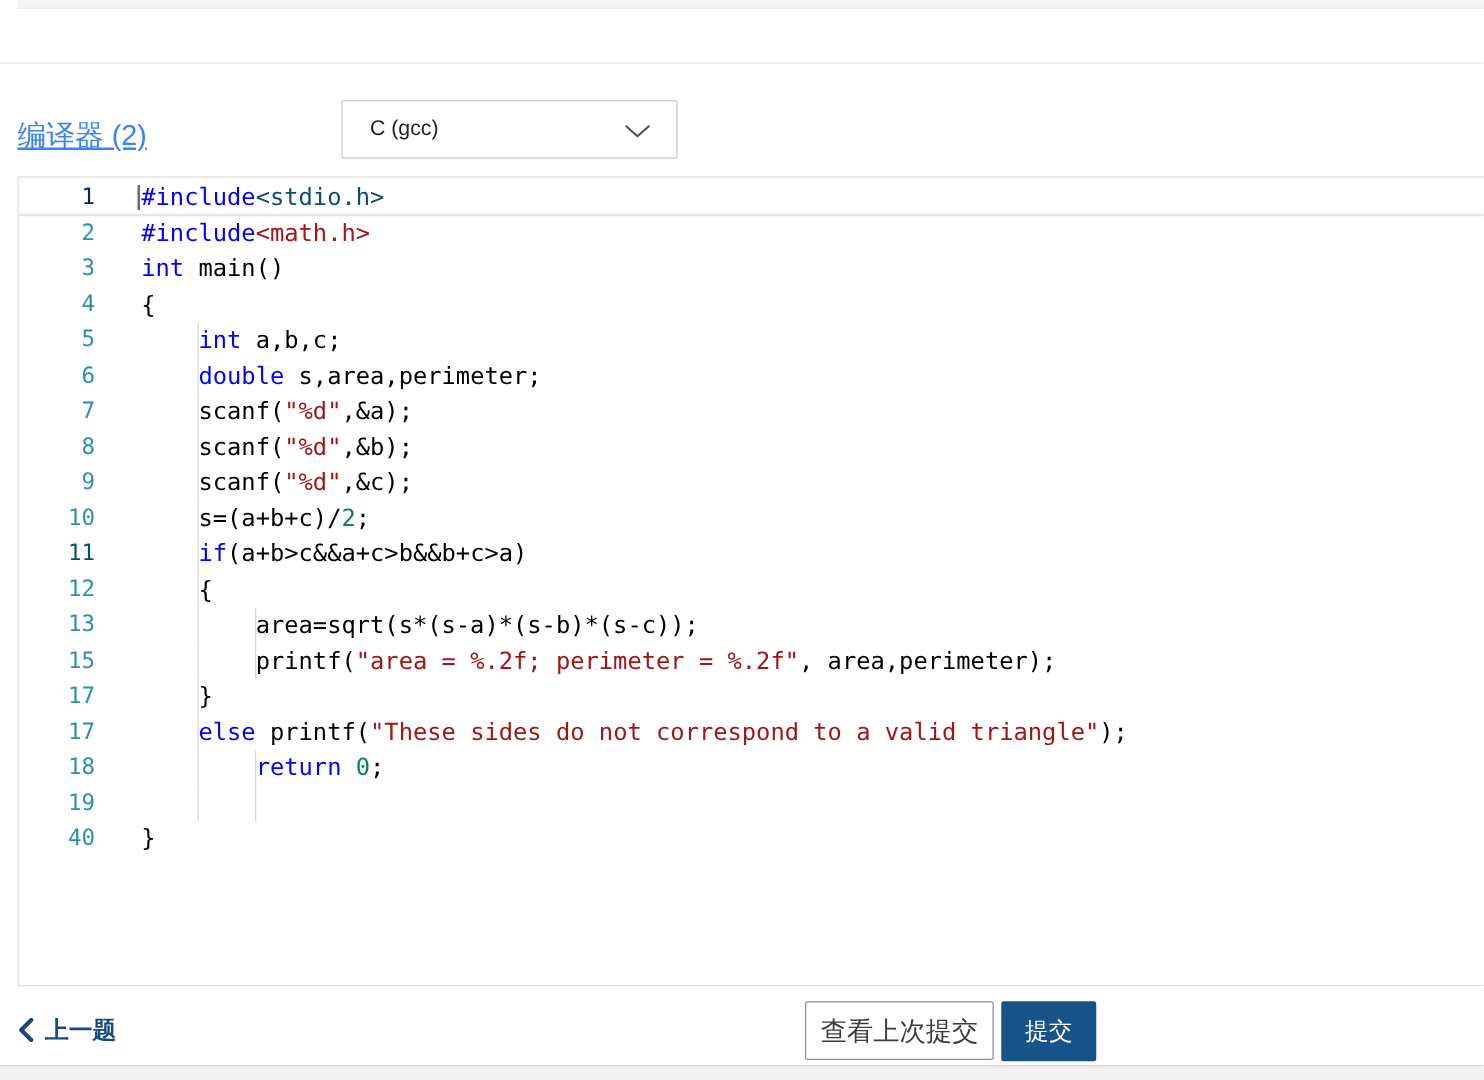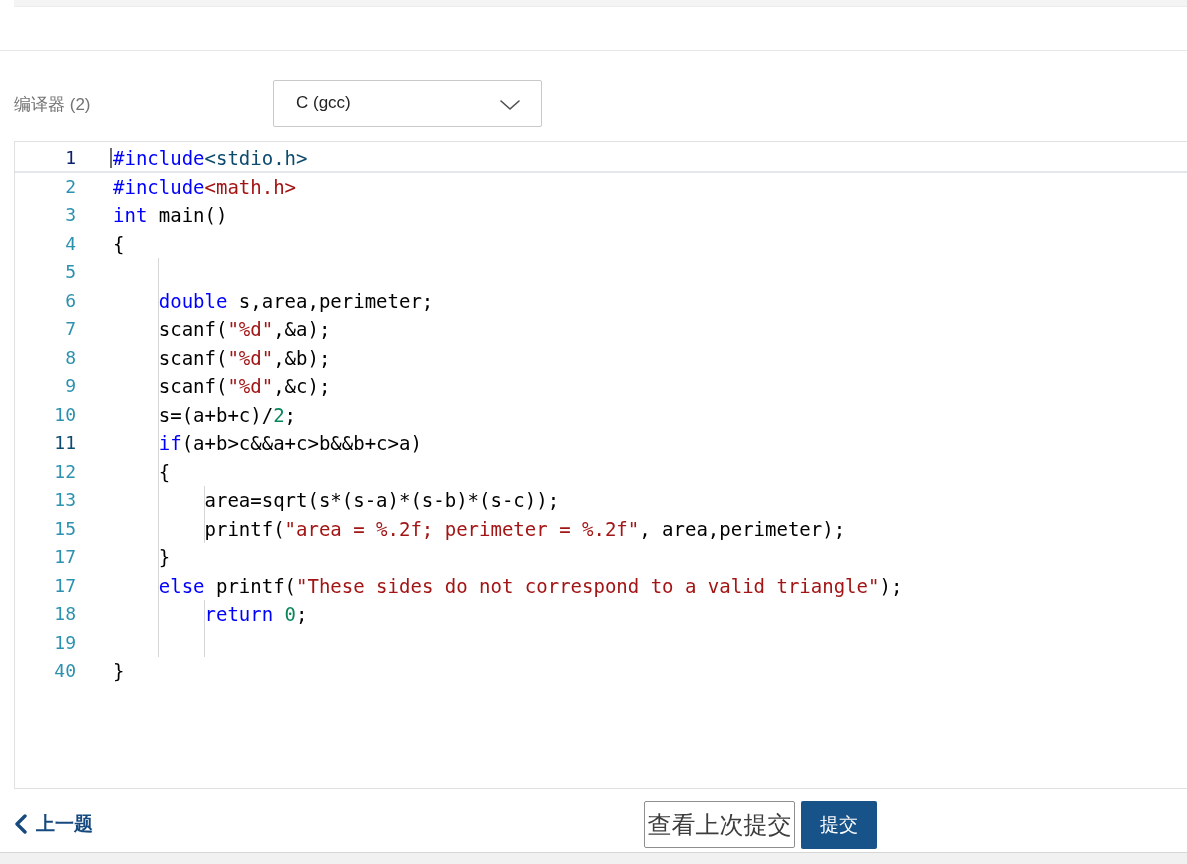--- a/index.html
+++ b/index.html
@@ -5,21 +5,21 @@
   * { margin:0; padding:0; box-sizing:border-box; }
   html,body { width:1187px; height:864px; background:#ffffff; overflow:hidden;
               font-family:"Liberation Sans", sans-serif; }
   .abs { position:absolute; }
 
   
   #top-strip { left:14px; right:0; top:0; height:7px; background:#f4f4f4; border-bottom:1px solid #ececec; }
   #top-divider { left:0; right:0; top:50px; height:1px; background:#e7e7e7; }
 
   
-  #compiler-label { left:14px; top:93px; font-size:17px; color:#737373; }
+  #compiler-label { left:14px; top:93px; font-size:23px; color:#3b82f6;text-decoration:underline; }
   #lang-select { left:273px; top:80px; width:269px; height:47px; background:#fff;
                  border:1px solid #c9c9c9; border-radius:2px; cursor:pointer; }
   #lang-select .val { position:absolute; left:22px; top:12px; font-size:17px; color:#222222; }
   #lang-select svg { position:absolute; right:20px; top:18px; }
 
   
   #editor { left:14px; top:141px; width:1173px; height:648px; background:#ffffff;
             border-top:1px solid #e0e0e0; border-left:1px solid #e0e0e0; border-bottom:1px solid #e0e0e0; }
   #rows { padding-top:2px; font-family:"DejaVu Sans Mono", monospace; font-size:19px; }
   .row { position:relative; height:28.5px; line-height:28.5px; white-space:pre; }
@@ -28,21 +28,21 @@
             font-size:18px; color:#2B91AF; }
   .row.active .gutter { color:#0B216F; }
   .code { padding-left:98px; }
   .guide { position:absolute; top:0; bottom:0; width:1px; background:#d6d6d6; }
   .caret { position:absolute; left:95px; top:4px; width:2px; height:20px; background:#6b6b6b; }
 
   
   #prev-link { left:14px; top:811px; display:flex; align-items:center; gap:9px;
                color:#164a7f; font-size:19px; font-weight:600; cursor:pointer; }
   #view-last-btn { left:644px; top:801px; width:151px; height:47px; background:#ffffff;
-                   border:1px solid #8f8f8f; border-radius:2px; font-size:24px; color:#3d3d3d;
+                   border:1px solid #8f8f8f; border-radius:2px; font-size:21px; color:#3d3d3d;
                    font-family:Liberation Serif, serif; cursor:pointer; }
   #submit-btn { left:801px; top:801px; width:76px; height:48px; border:none; border-radius:2px;
                 font-size:19px; color:#ffffff; font-family:"Liberation Sans", sans-serif; cursor:pointer; }
   #bottom-bar { left:0; right:0; top:852px; height:12px; background:#f1f1f1; border-top:1px solid #d6d6d6; }
 </style>
 </head>
 <body>
 
 <div class="abs" id="top-strip"></div>
 <div class="abs" id="top-divider"></div>
@@ -55,21 +55,21 @@
     <polyline points="2,2 11,10 20,2" fill="none" stroke="#4f4f4f" stroke-width="1.6" stroke-linecap="round" stroke-linejoin="round"></polyline>
   </svg>
 </div>
 
 <div class="abs" id="editor">
   <div id="rows">
       <div class="row active"><span class="gutter" style="color: rgb(11, 33, 111);">1</span><div class="caret"></div><span class="code"><span style="color: rgb(0, 0, 255);">#include</span><span style="color: #0c4a6e;">&lt;stdio.h&gt;</span></span></div>
       <div class="row"><span class="gutter" style="color: rgb(43, 145, 175);">2</span><span class="code"><span style="color: rgb(0, 0, 255);">#include</span><span style="color: rgb(163, 21, 21);">&lt;math.h&gt;</span></span></div>
       <div class="row"><span class="gutter" style="color: rgb(43, 145, 175);">3</span><span class="code"><span style="color: rgb(0, 0, 255);">int</span><span style="color: rgb(0, 0, 0);"> main()</span></span></div>
       <div class="row"><span class="gutter" style="color: rgb(43, 145, 175);">4</span><span class="code"><span style="color: rgb(0, 0, 0);">{</span></span></div>
-      <div class="row"><div class="guide" style="left: 142.8px; background: rgb(214, 214, 214);"></div><span class="gutter" style="color: rgb(43, 145, 175);">5</span></div>
+      <div class="row"><div class="guide" style="left: 142.8px; background: rgb(214, 214, 214);"></div><span class="gutter" style="color: rgb(43, 145, 175);">5</span><span class="code"><span style="color: rgb(0, 0, 0);">    </span><span style="color: rgb(0, 0, 255);">int</span><span style="color: rgb(0, 0, 0);"> a,b,c;</span></span></div>
       <div class="row"><div class="guide" style="left: 142.8px; background: rgb(214, 214, 214);"></div><span class="gutter" style="color: rgb(43, 145, 175);">6</span><span class="code"><span style="color: rgb(0, 0, 0);">    </span><span style="color: rgb(0, 0, 255);">double</span><span style="color: rgb(0, 0, 0);"> s,area,perimeter;</span></span></div>
       <div class="row"><div class="guide" style="left: 142.8px; background: rgb(214, 214, 214);"></div><span class="gutter" style="color: rgb(43, 145, 175);">7</span><span class="code"><span style="color: rgb(0, 0, 0);">    scanf(</span><span style="color: rgb(163, 21, 21);">"%d"</span><span style="color: rgb(0, 0, 0);">,&amp;a);</span></span></div>
       <div class="row"><div class="guide" style="left: 142.8px; background: rgb(214, 214, 214);"></div><span class="gutter" style="color: rgb(43, 145, 175);">8</span><span class="code"><span style="color: rgb(0, 0, 0);">    scanf(</span><span style="color: rgb(163, 21, 21);">"%d"</span><span style="color: rgb(0, 0, 0);">,&amp;b);</span></span></div>
       <div class="row"><div class="guide" style="left: 142.8px; background: rgb(214, 214, 214);"></div><span class="gutter" style="color: rgb(43, 145, 175);">9</span><span class="code"><span style="color: rgb(0, 0, 0);">    scanf(</span><span style="color: rgb(163, 21, 21);">"%d"</span><span style="color: rgb(0, 0, 0);">,&amp;c);</span></span></div>
       <div class="row"><div class="guide" style="left: 142.8px; background: rgb(214, 214, 214);"></div><span class="gutter" style="color: rgb(43, 145, 175);">10</span><span class="code"><span style="color: rgb(0, 0, 0);">    s=(a+b+c)/</span><span style="color: rgb(9, 134, 88);">2</span><span style="color: rgb(0, 0, 0);">;</span></span></div>
       <div class="row"><div class="guide" style="left: 142.8px; background: rgb(214, 214, 214);"></div><span class="gutter" style="color: #0c4a6e;">11</span><span class="code"><span style="color: rgb(0, 0, 0);">    </span><span style="color: rgb(0, 0, 255);">if</span><span style="color: rgb(0, 0, 0);">(a+b&gt;c&amp;&amp;a+c&gt;b&amp;&amp;b+c&gt;a)</span></span></div>
       <div class="row"><div class="guide" style="left: 142.8px; background: rgb(214, 214, 214);"></div><span class="gutter" style="color: rgb(43, 145, 175);">12</span><span class="code"><span style="color: rgb(0, 0, 0);">    {</span></span></div>
       <div class="row"><div class="guide" style="left: 142.8px; background: rgb(214, 214, 214);"></div><div class="guide" style="left: 188.6px; background: rgb(214, 214, 214);"></div><span class="gutter" style="color: rgb(43, 145, 175);">13</span><span class="code"><span style="color: rgb(0, 0, 0);">        area=sqrt(s*(s-a)*(s-b)*(s-c));</span></span></div>
       <div class="row"><div class="guide" style="left: 142.8px; background: rgb(214, 214, 214);"></div><div class="guide" style="left: 188.6px; background: rgb(214, 214, 214);"></div><span class="gutter" style="color: rgb(43, 145, 175);">15</span><span class="code"><span style="color: rgb(0, 0, 0);">        printf(</span><span style="color: rgb(163, 21, 21);">"area = %.2f; perimeter = %.2f"</span><span style="color: rgb(0, 0, 0);">, area,perimeter);</span></span></div>
       <div class="row"><div class="guide" style="left: 142.8px; background: rgb(214, 214, 214);"></div><span class="gutter" style="color: rgb(43, 145, 175);">17</span><span class="code"><span style="color: rgb(0, 0, 0);">    }</span></span></div>

